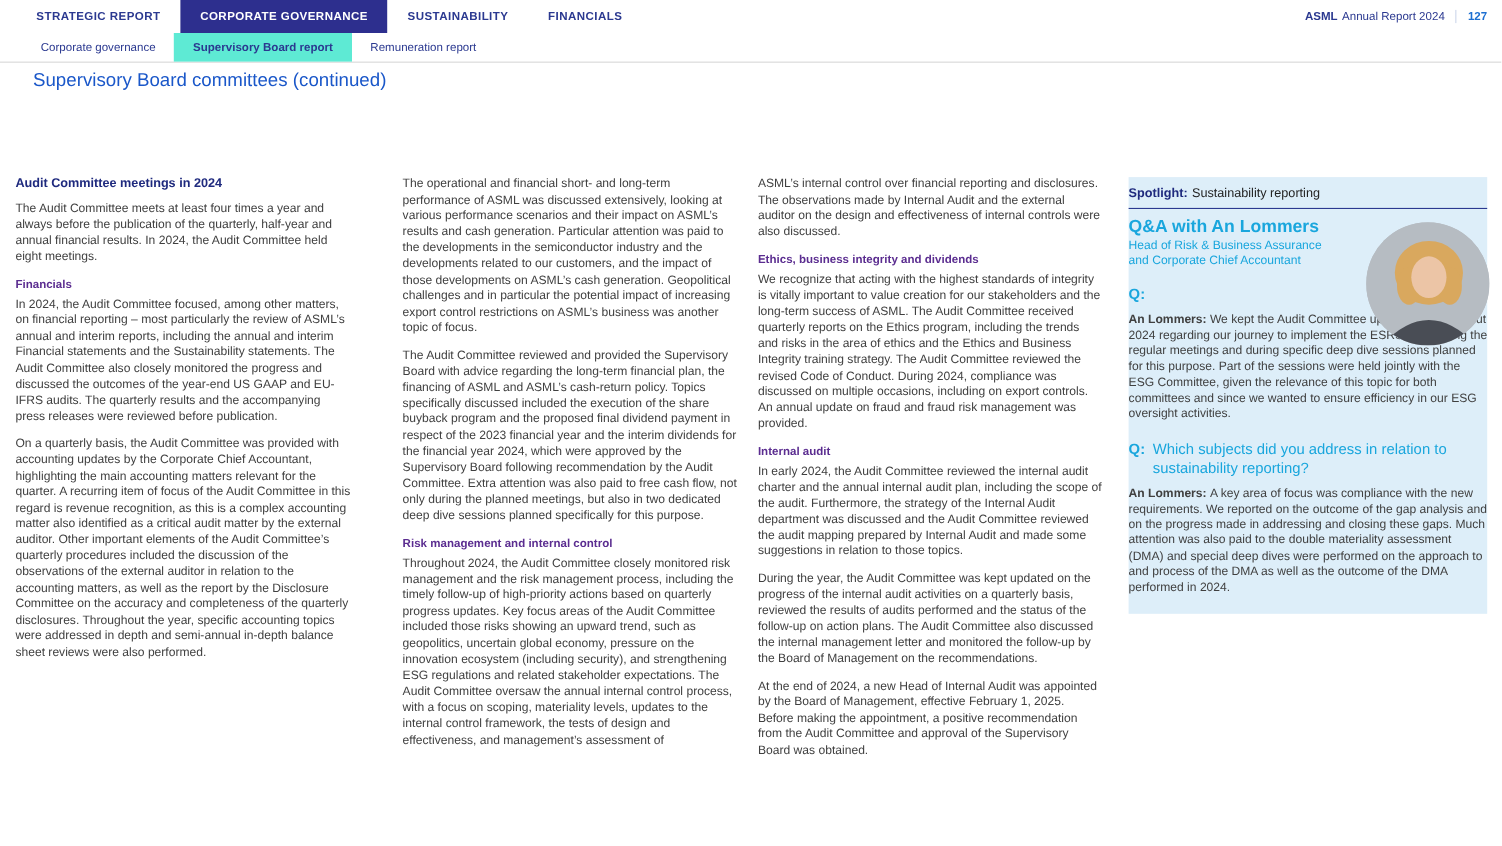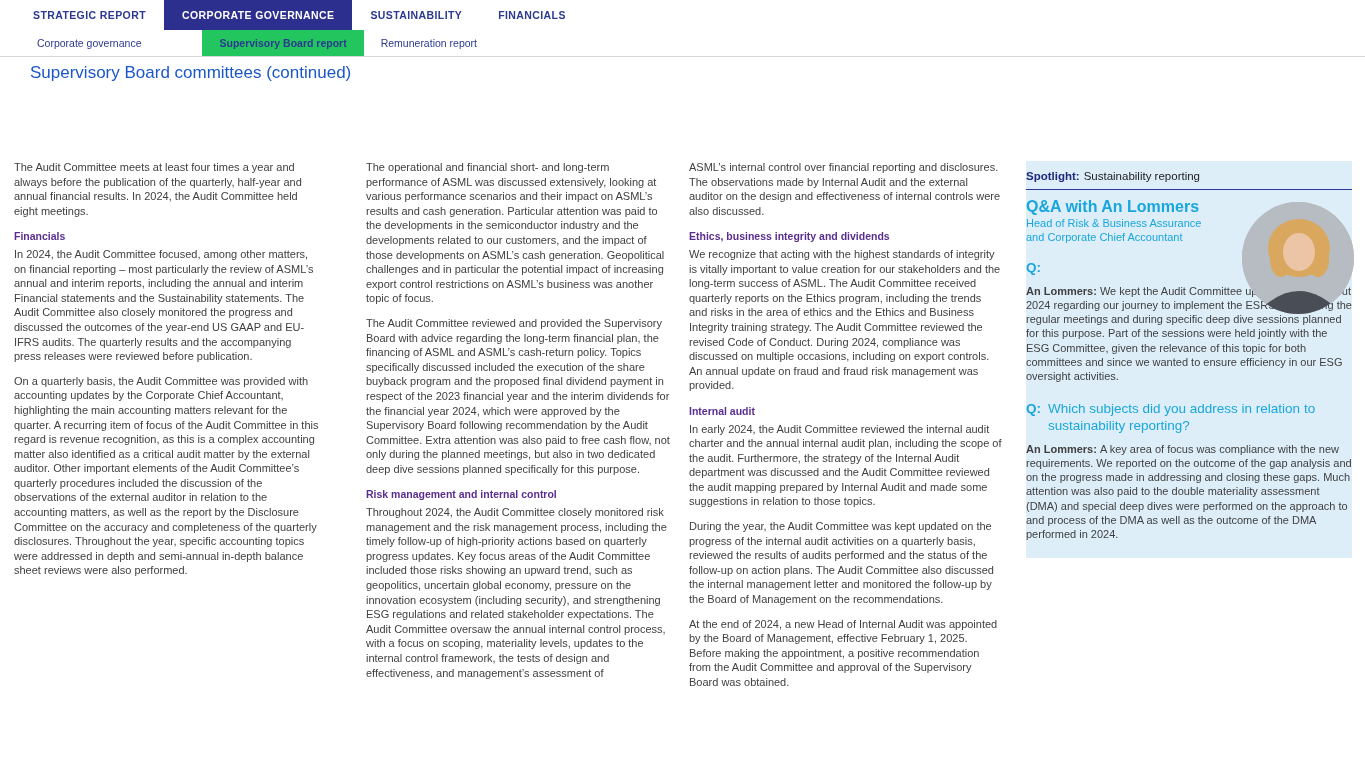--- a/index.html
+++ b/index.html
@@ -32,21 +32,21 @@
   
   .subnav {
     position:absolute; top:30px; left:0; width:100%; height:27px;
     display:flex; align-items:stretch; padding-left:20px;
     border-bottom:1px solid #d8d8d8; background:#fff;
   }
   .subitem {
     display:flex; align-items:center; padding:0 17px;
     font-size:10.5px; color:#2b3990; cursor:pointer; white-space:nowrap;
   }
-  .subitem.active { background:#22c55e; font-weight:700;margin-left:44px; }
+  .subitem.active { background:#5eead4; font-weight:700; }
 
   
   .page-title {
     position:absolute; left:30px; top:63px;
     font-size:17px; color:#1a57c9; font-weight:400;
   }
 
   
   .col { position:absolute; top:160px; font-size:11px; line-height:14.6px; color:#404040; }
   #col1 { left:14px;  width:306px; }
@@ -83,31 +83,37 @@
   .q2 { margin-top:16px; }
 </style>
 </head>
 <body>
 
 <div class="topnav">
   <div class="tab">STRATEGIC REPORT</div>
   <div class="tab active">CORPORATE GOVERNANCE</div>
   <div class="tab">SUSTAINABILITY</div>
   <div class="tab">FINANCIALS</div>
+  <div class="top-right">
+    <div class="report-title"><span class="brand">ASML</span><span>Annual Report 2024</span></div>
+    <div class="hdr-divider"></div>
+    <div class="page-number">127</div>
+  </div>
 </div>
 
 <div class="subnav">
   <div class="subitem">Corporate governance</div>
   <div class="subitem active">Supervisory Board report</div>
   <div class="subitem">Remuneration report</div>
 </div>
 
 <div class="page-title">Supervisory Board committees (continued)</div>
 
 <div class="col" id="col1">
+  <h3>Audit Committee meetings in 2024</h3>
   <p>The Audit Committee meets at least four times a year and always before the publication of the quarterly, half-year and annual financial results. In 2024, the Audit Committee held eight meetings.</p>
   <h4>Financials</h4>
   <p>In 2024, the Audit Committee focused, among other matters, on financial reporting – most particularly the review of ASML’s annual and interim reports, including the annual and interim Financial statements and the Sustainability statements. The Audit Committee also closely monitored the progress and discussed the outcomes of the year-end US GAAP and EU-IFRS audits. The quarterly results and the accompanying press releases were reviewed before publication.</p>
   <p>On a quarterly basis, the Audit Committee was provided with accounting updates by the Corporate Chief Accountant, highlighting the main accounting matters relevant for the quarter. A recurring item of focus of the Audit Committee in this regard is revenue recognition, as this is a complex accounting matter also identified as a critical audit matter by the external auditor. Other important elements of the Audit Committee’s quarterly procedures included the discussion of the observations of the external auditor in relation to the accounting matters, as well as the report by the Disclosure Committee on the accuracy and completeness of the quarterly disclosures. Throughout the year, specific accounting topics were addressed in depth and semi-annual in-depth balance sheet reviews were also performed.</p>
 </div>
 
 <div class="col" id="col2">
   <p>The operational and financial short- and long-term performance of ASML was discussed extensively, looking at various performance scenarios and their impact on ASML’s results and cash generation. Particular attention was paid to the developments in the semiconductor industry and the developments related to our customers, and the impact of those developments on ASML’s cash generation. Geopolitical challenges and in particular the potential impact of increasing export control restrictions on ASML’s business was another topic of focus.</p>
   <p>The Audit Committee reviewed and provided the Supervisory Board with advice regarding the long-term financial plan, the financing of ASML and ASML’s cash-return policy. Topics specifically discussed included the execution of the share buyback program and the proposed final dividend payment in respect of the 2023 financial year and the interim dividends for the financial year 2024, which were approved by the Supervisory Board following recommendation by the Audit Committee. Extra attention was also paid to free cash flow, not only during the planned meetings, but also in two dedicated deep dive sessions planned specifically for this purpose.</p>
   <h4>Risk management and internal control</h4>

